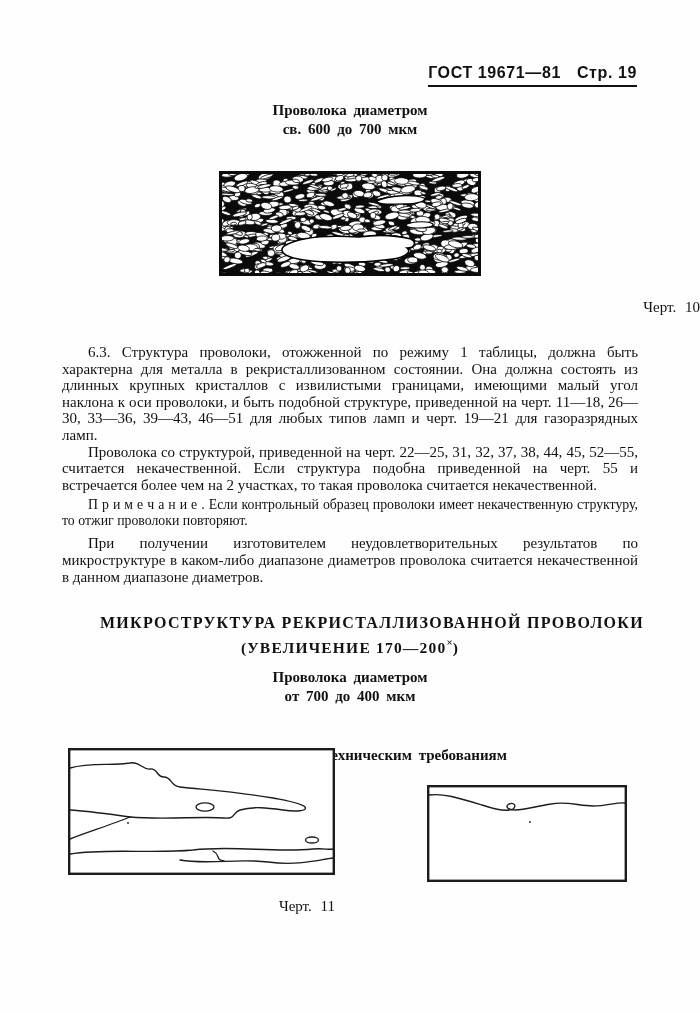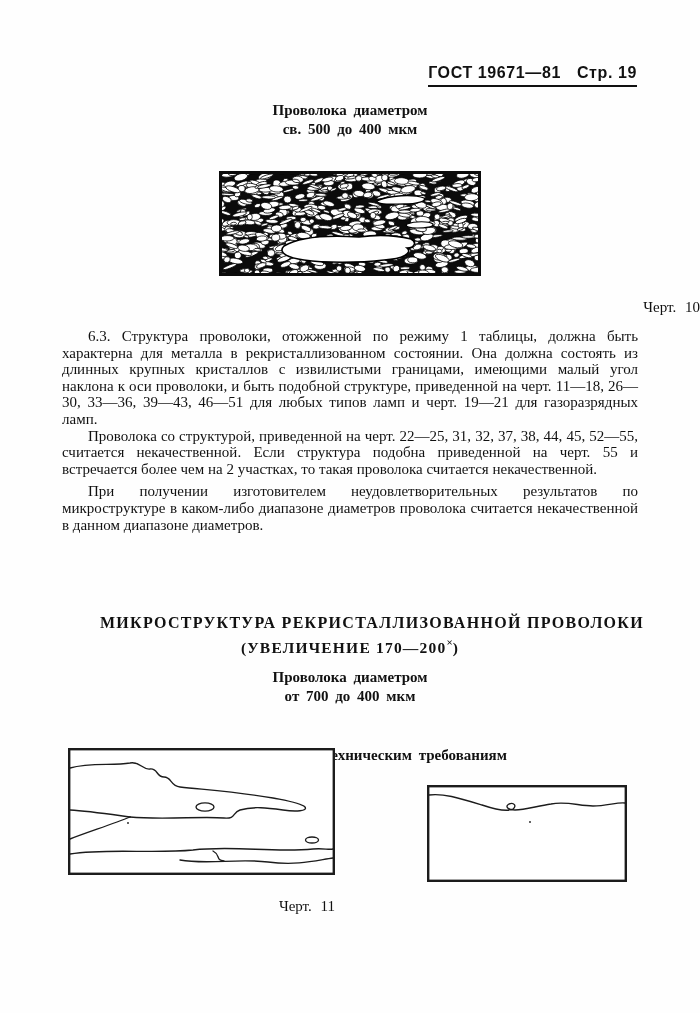--- a/index.html
+++ b/index.html
@@ -32,21 +32,21 @@
   
   .fig{position:absolute;}
   .fig10{left:219px;top:171px;}
   .fig11{left:68px;top:748px;}
   .fig12{left:427px;top:785px;}
   #grains ellipse{fill:#fff;stroke:#000;stroke-width:.75;}
   .sketch path{fill:none;stroke:#1c1c1c;stroke-width:1.35;stroke-linecap:round;}
   .sketch .island{fill:#fff;stroke:#1c1c1c;stroke-width:1.35;}
   
   .bodytext{
-    position:absolute;left:62px;top:328px;width:576px;
+    position:absolute;left:62px;top:344px;width:576px;
     font-size:15px;line-height:16.6px;text-align:justify;
   }
   .bodytext p{margin:0;text-indent:26px;}
   .bodytext p.note{font-size:13.8px;line-height:16px;margin-top:4px;}
   .bodytext p.after-note{margin-top:6px;}
   
   .micro-head{position:absolute;left:0;top:613px;width:700px;text-align:center;font-weight:bold;}
   .micro-title{font-size:16px;letter-spacing:1.3px;line-height:20px;padding-left:44px;}
   .micro-mag{font-size:15.5px;letter-spacing:1.2px;margin-top:4px;}
   .micro-mag sup{font-size:11px;position:relative;top:-1px;letter-spacing:0;}
@@ -58,21 +58,21 @@
 
 <div class="page">
 
   <div class="hdr">
     <span>ГОСТ 19671—81</span><span class="gap">Стр. 19</span>
     <div class="hdr-rule"></div>
   </div>
 
   <div class="cblock wire-top">
     <div>Проволока диаметром</div>
-    <div>св. 500 до 400 мкм</div>
+    <div>св. 600 до 700 мкм</div>
   </div>
 
   <div class="fig fig10">
     <svg width="262" height="105" viewBox="0 0 262 105">
       <defs>
         <clipPath id="f10clip">
             <rect x="3" y="3" width="256" height="99"></rect>
           </clipPath>
       </defs>
       <rect x="0" y="0" width="262" height="105" fill="#0b0b0b"></rect>
@@ -785,20 +785,21 @@
       </g>
       <rect x="1.5" y="1.5" width="259" height="102" fill="none" stroke="#0b0b0b" stroke-width="3"></rect>
     </svg>
   </div>
 
   <div class="cap cap10">Черт. 10</div>
 
   <div class="bodytext">
     <p>6.3. Структура проволоки, отожженной по режиму 1 таблицы, должна быть характерна для металла в рекристаллизованном состоянии. Она должна состоять из длинных крупных кристаллов с извилистыми границами, имеющими малый угол наклона к оси проволоки, и быть подобной структуре, приведенной на черт. 11—18, 26—30, 33—36, 39—43, 46—51 для любых типов ламп и черт. 19—21 для газоразрядных ламп.</p>
     <p>Проволока со структурой, приведенной на черт. 22—25, 31, 32, 37, 38, 44, 45, 52—55, считается некачественной. Если структура подобна приведенной на черт. 55 и встречается более чем на 2 участках, то такая проволока считается некачественной.</p>
+    <p class="note">П р и м е ч а н и е .  Если контрольный образец проволоки имеет некачественную структуру, то отжиг проволоки повторяют.</p>
     <p class="after-note">При получении изготовителем неудовлетворительных результатов по микроструктуре в каком-либо диапазоне диаметров проволока считается некачественной в данном диапазоне диаметров.</p>
   </div>
 
   <div class="micro-head">
     <div class="micro-title">МИКРОСТРУКТУРА РЕКРИСТАЛЛИЗОВАННОЙ ПРОВОЛОКИ</div>
     <div class="micro-mag"><span>(УВЕЛИЧЕНИЕ 170—200</span><sup>×</sup><span>)</span></div>
   </div>
 
   <div class="cblock wire-mid">
     <div>Проволока диаметром</div>

